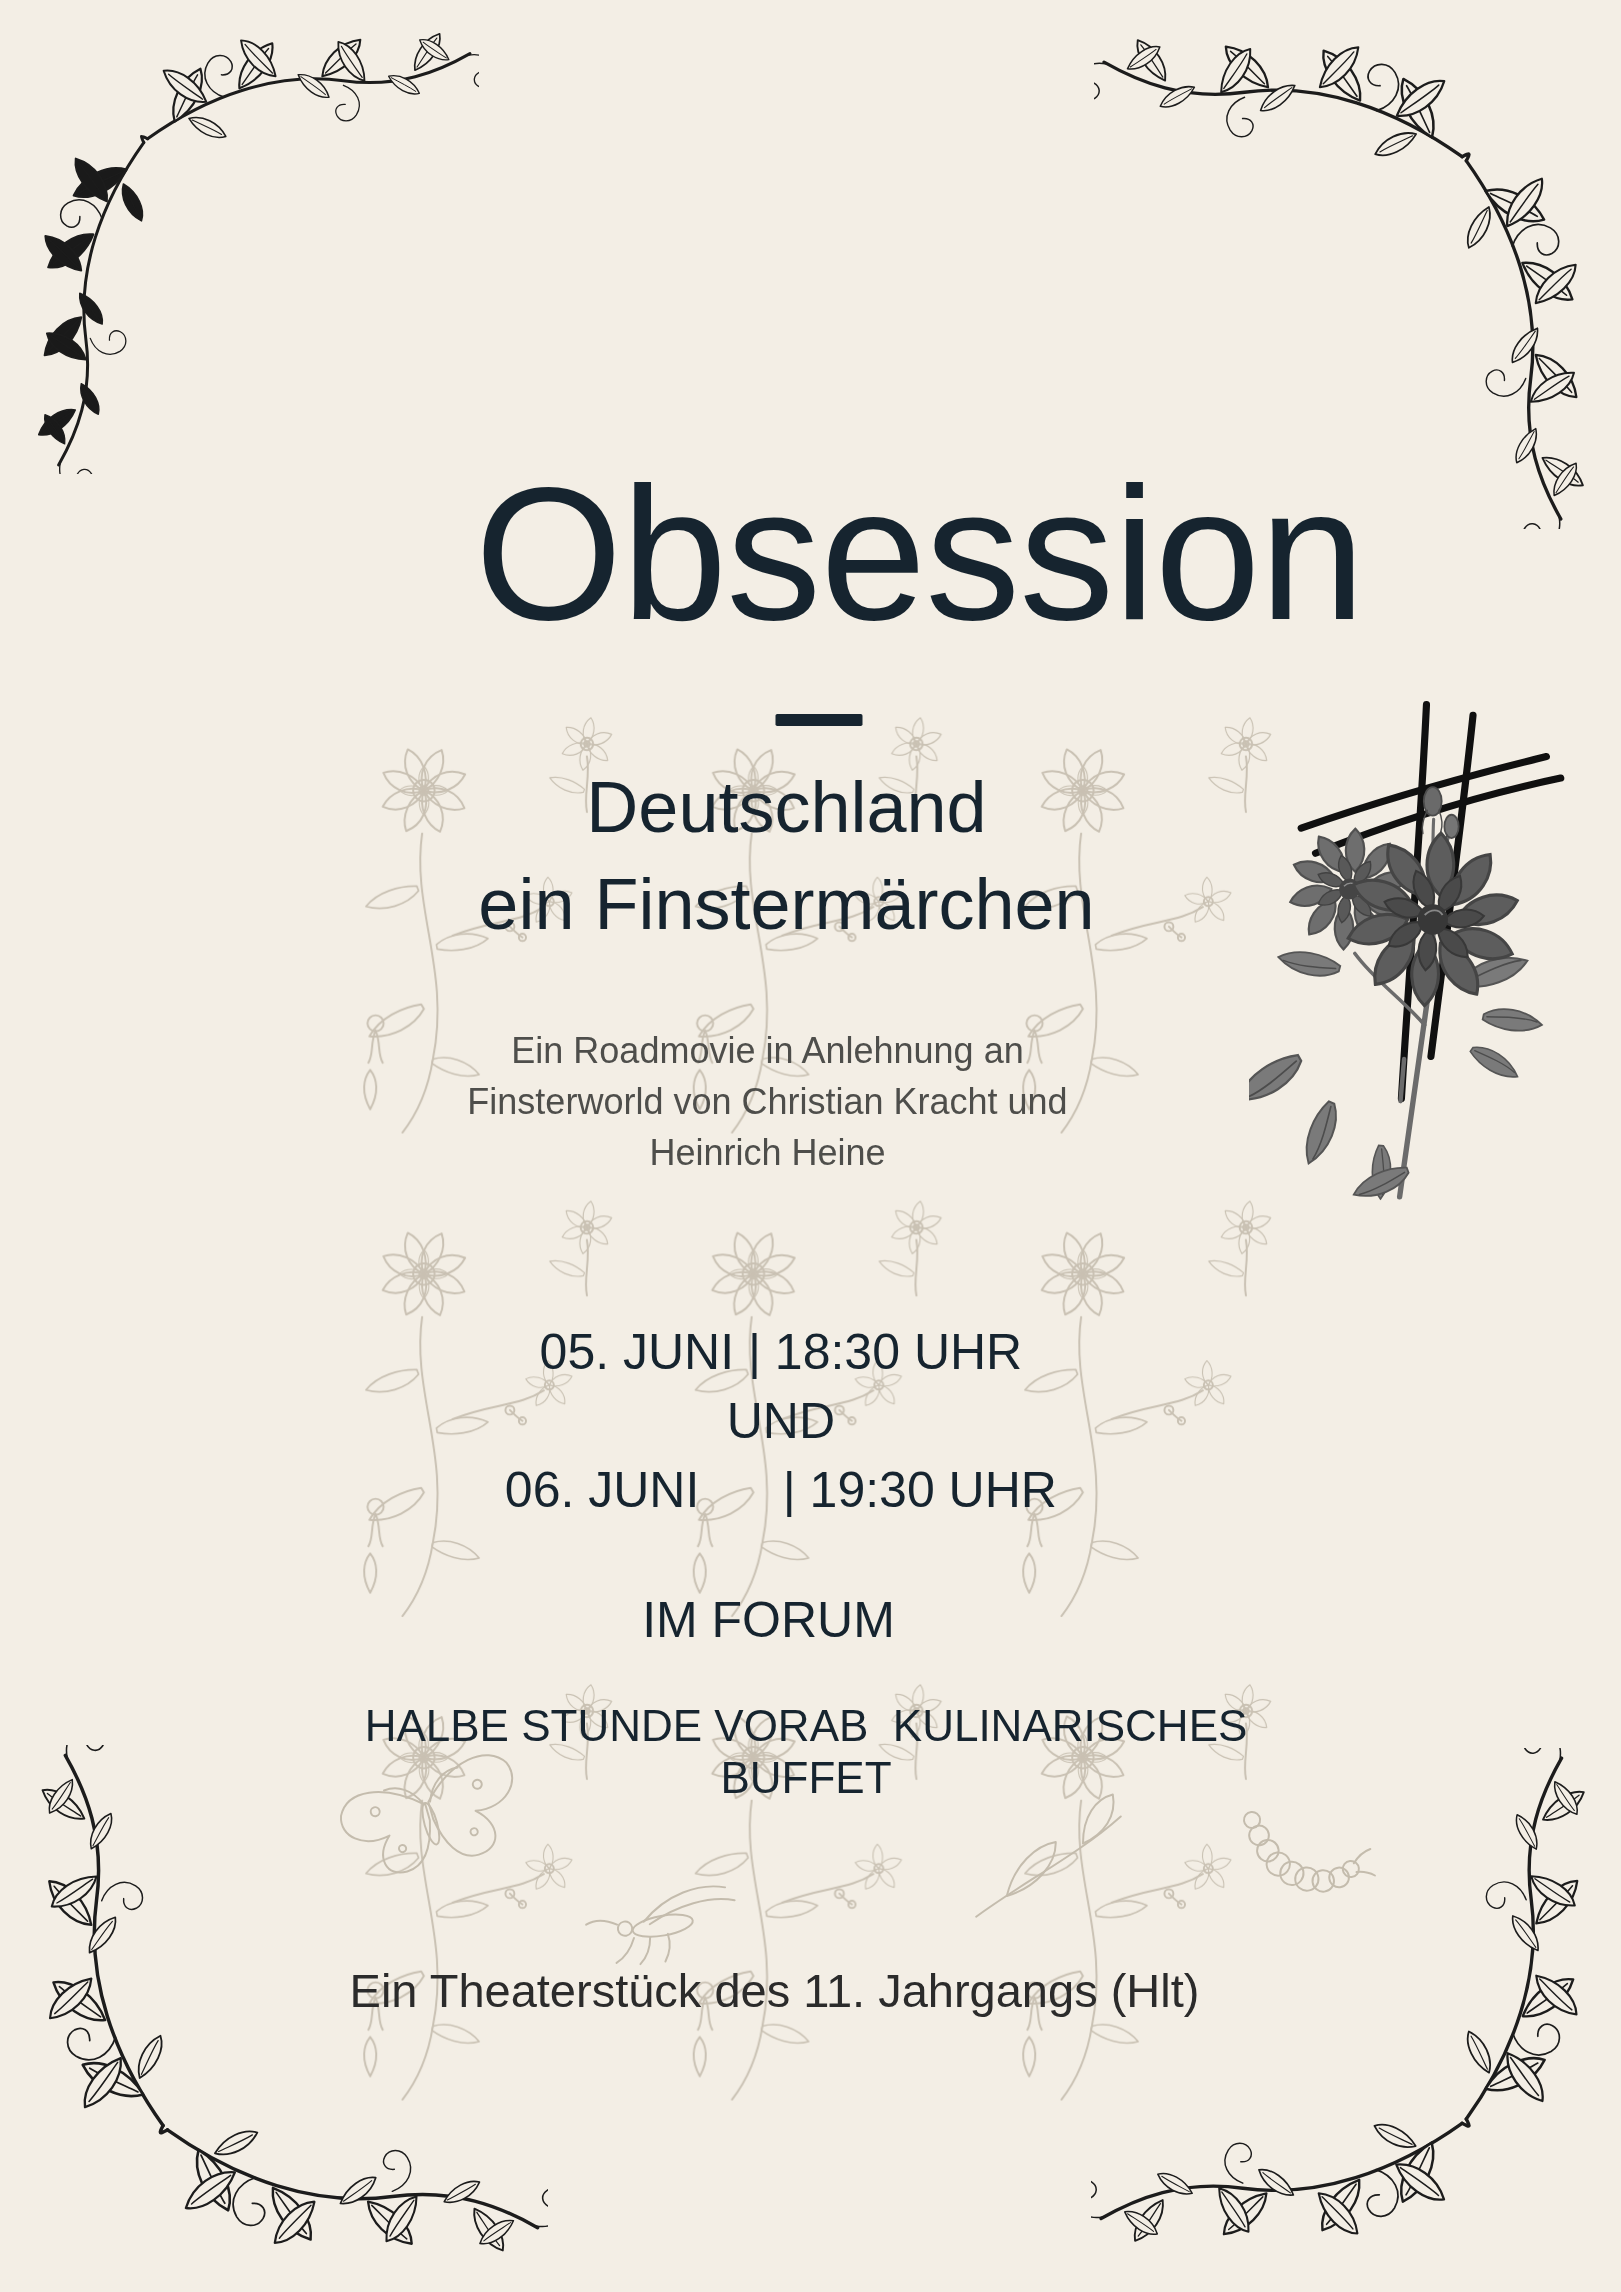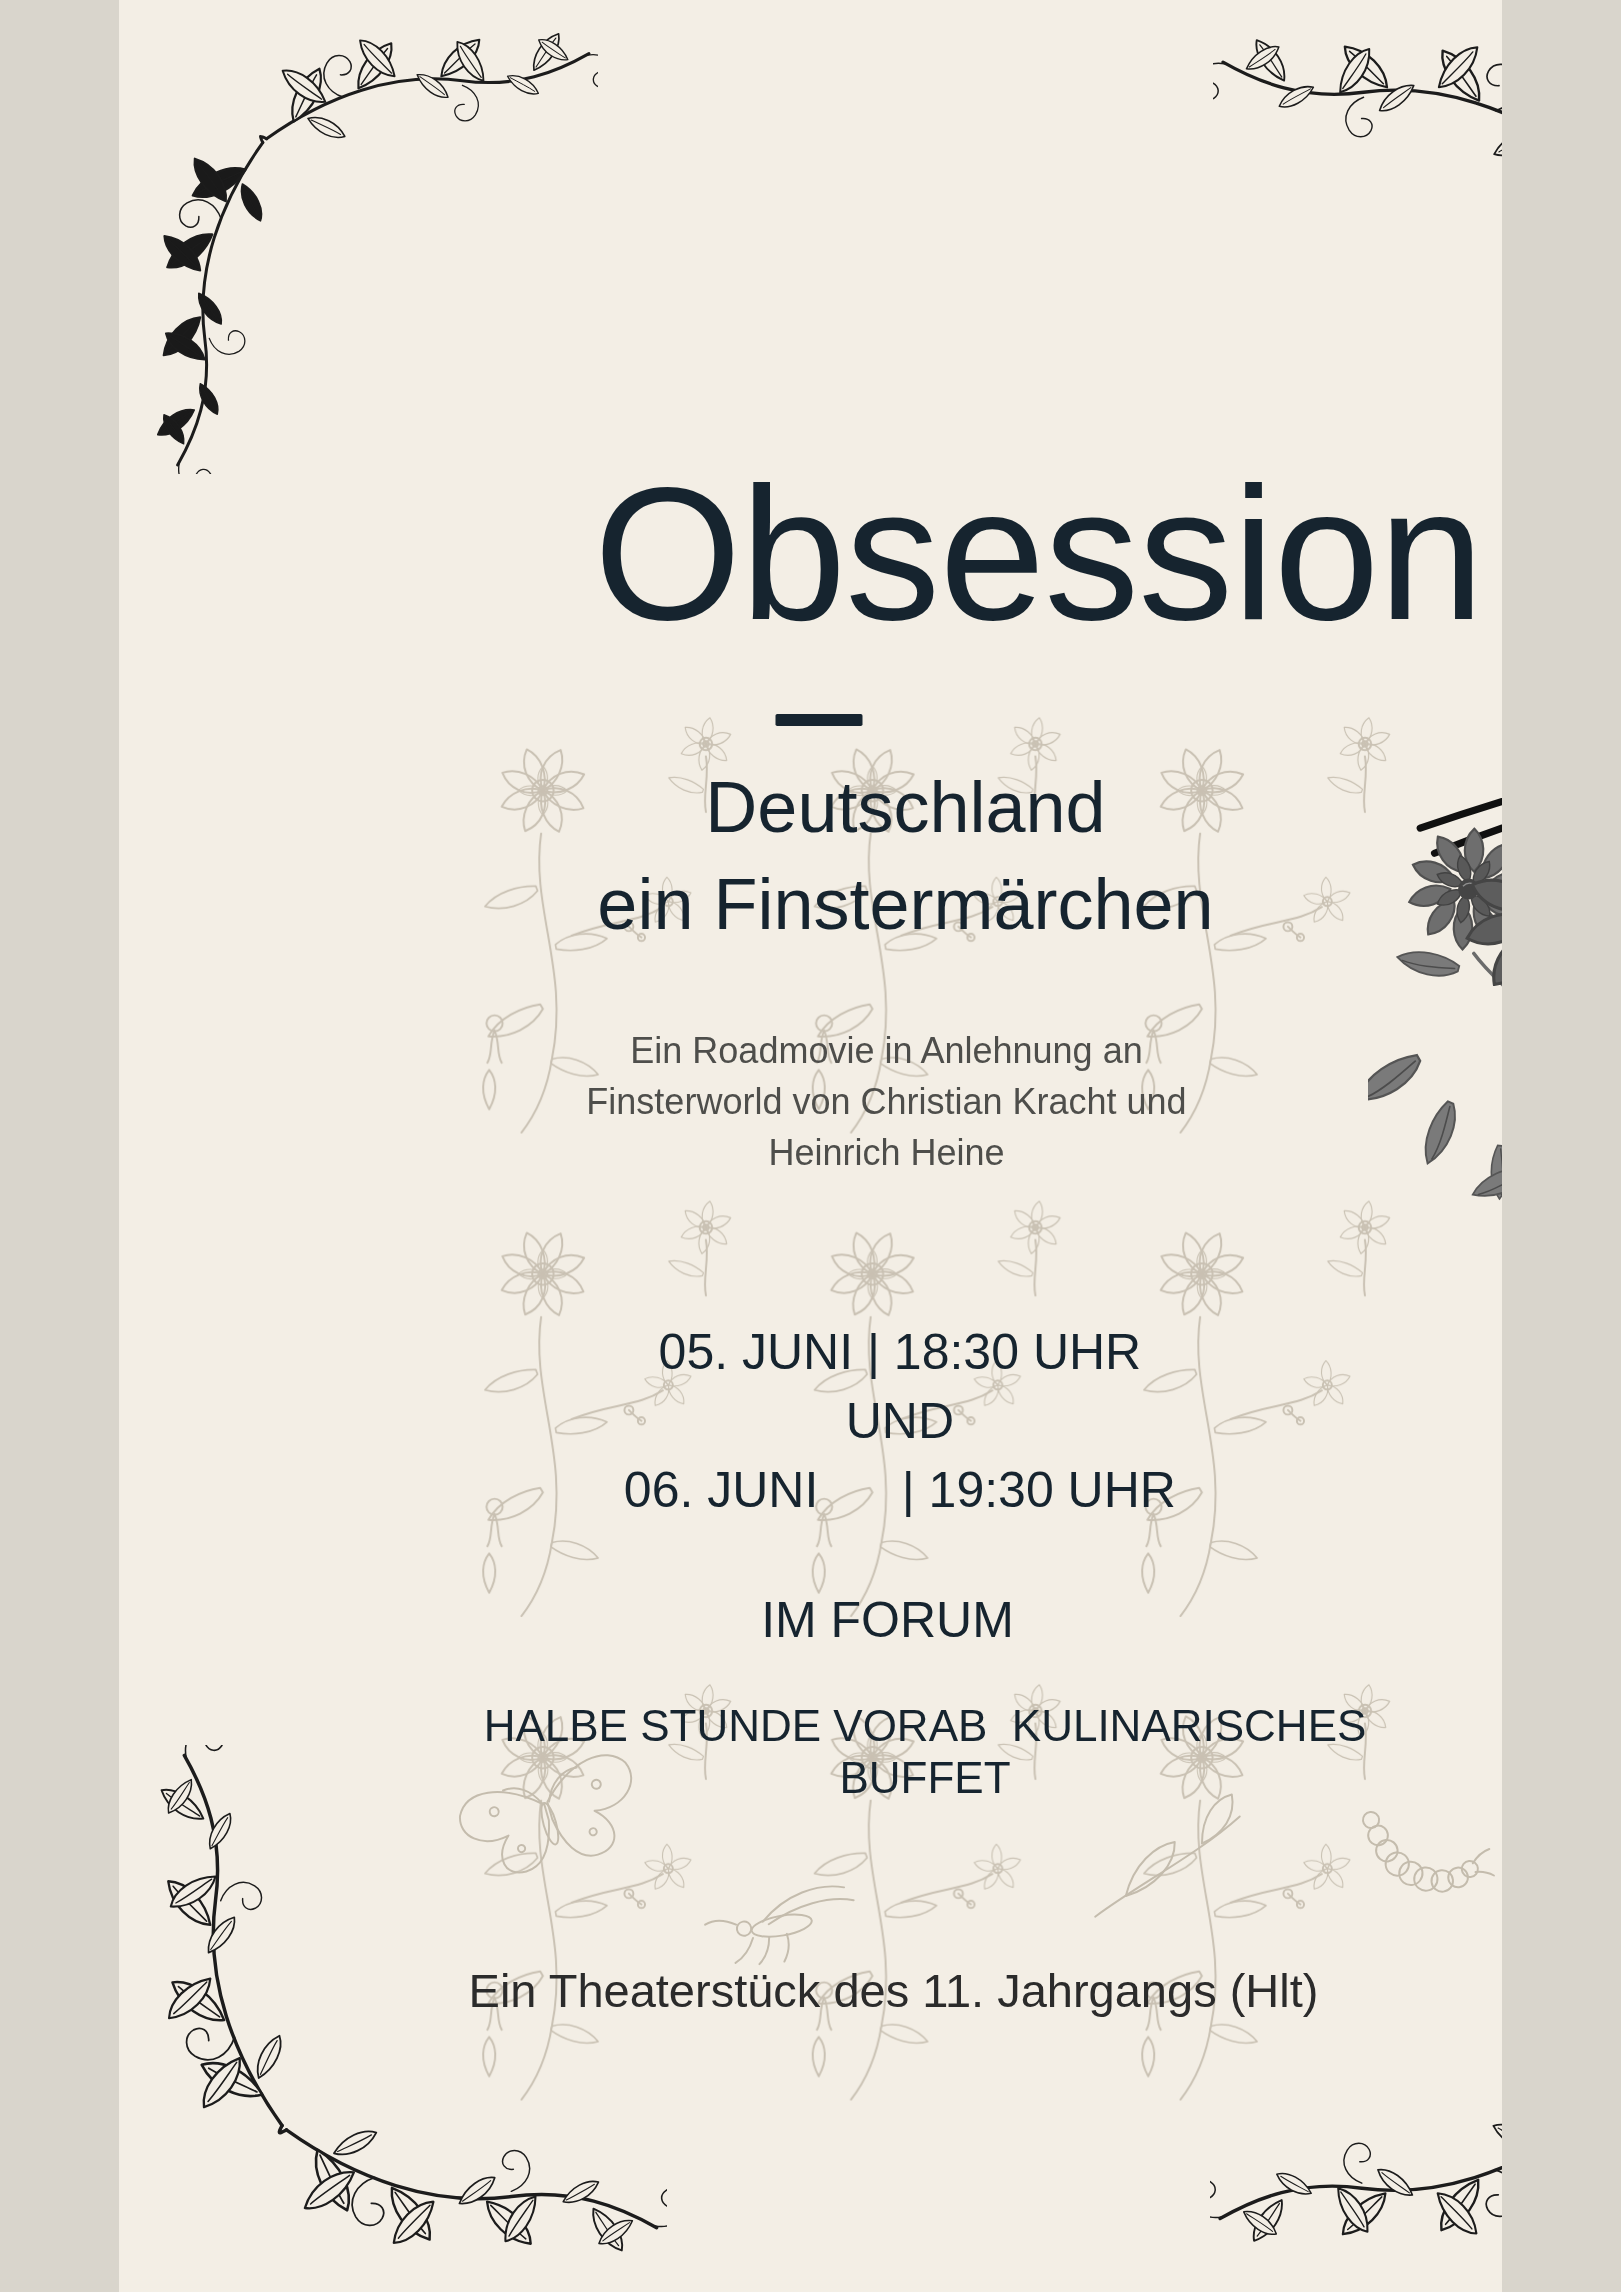--- a/index.html
+++ b/index.html
@@ -1,19 +1,19 @@
 <!DOCTYPE html>
 <html lang="de" style="font-size:14.3px"><head>
 <meta charset="utf-8">
 <title>poster</title>
 <style>
   html,body{margin:0;padding:0;background:#d9d5cc;}
   .page{
     position:relative;
-    width:1383px;height:2293px;
+    width:1621px;height:2293px;
     margin:0 auto;
     background:#f3eee5;
     overflow:hidden;
     font-family:"Liberation Sans","DejaVu Sans",sans-serif;
   }
   
   .txt{position:absolute;left:0;width:1621px;text-align:center;color:#16242f;}
   .title{top:446px;font-size:190px;line-height:215px;letter-spacing:-0.9px;transform:translateX(109px);font-weight:400;}
   .dash-rule{position:absolute;top:714px;left:50%;width:87px;height:11.6px;background:#16242f;transform:translateX(calc(-50% + 8px));border-radius:1.8px;}
   .subtitle{top:759px;font-size:72px;line-height:97px;transform:translateX(-24px);}

